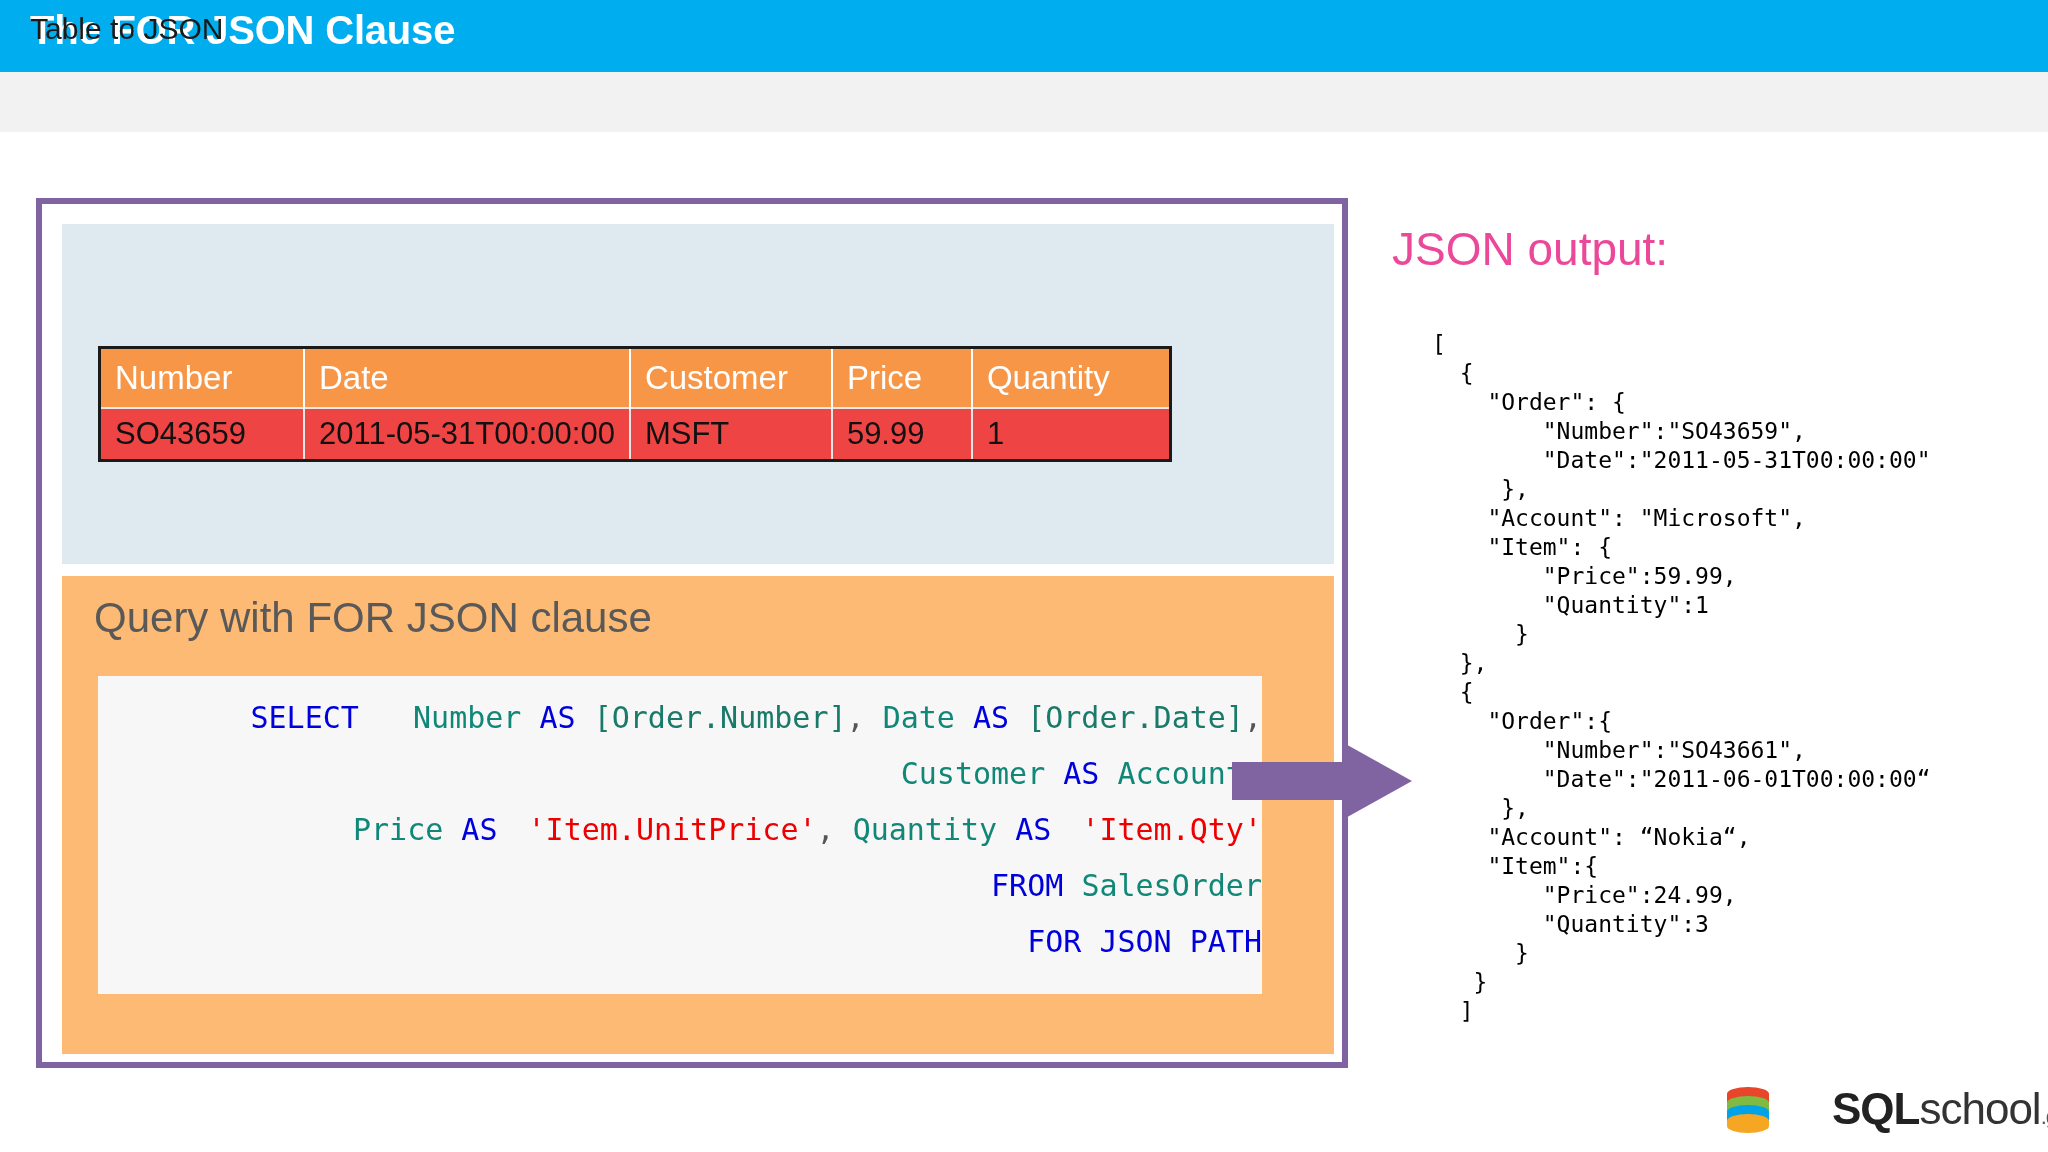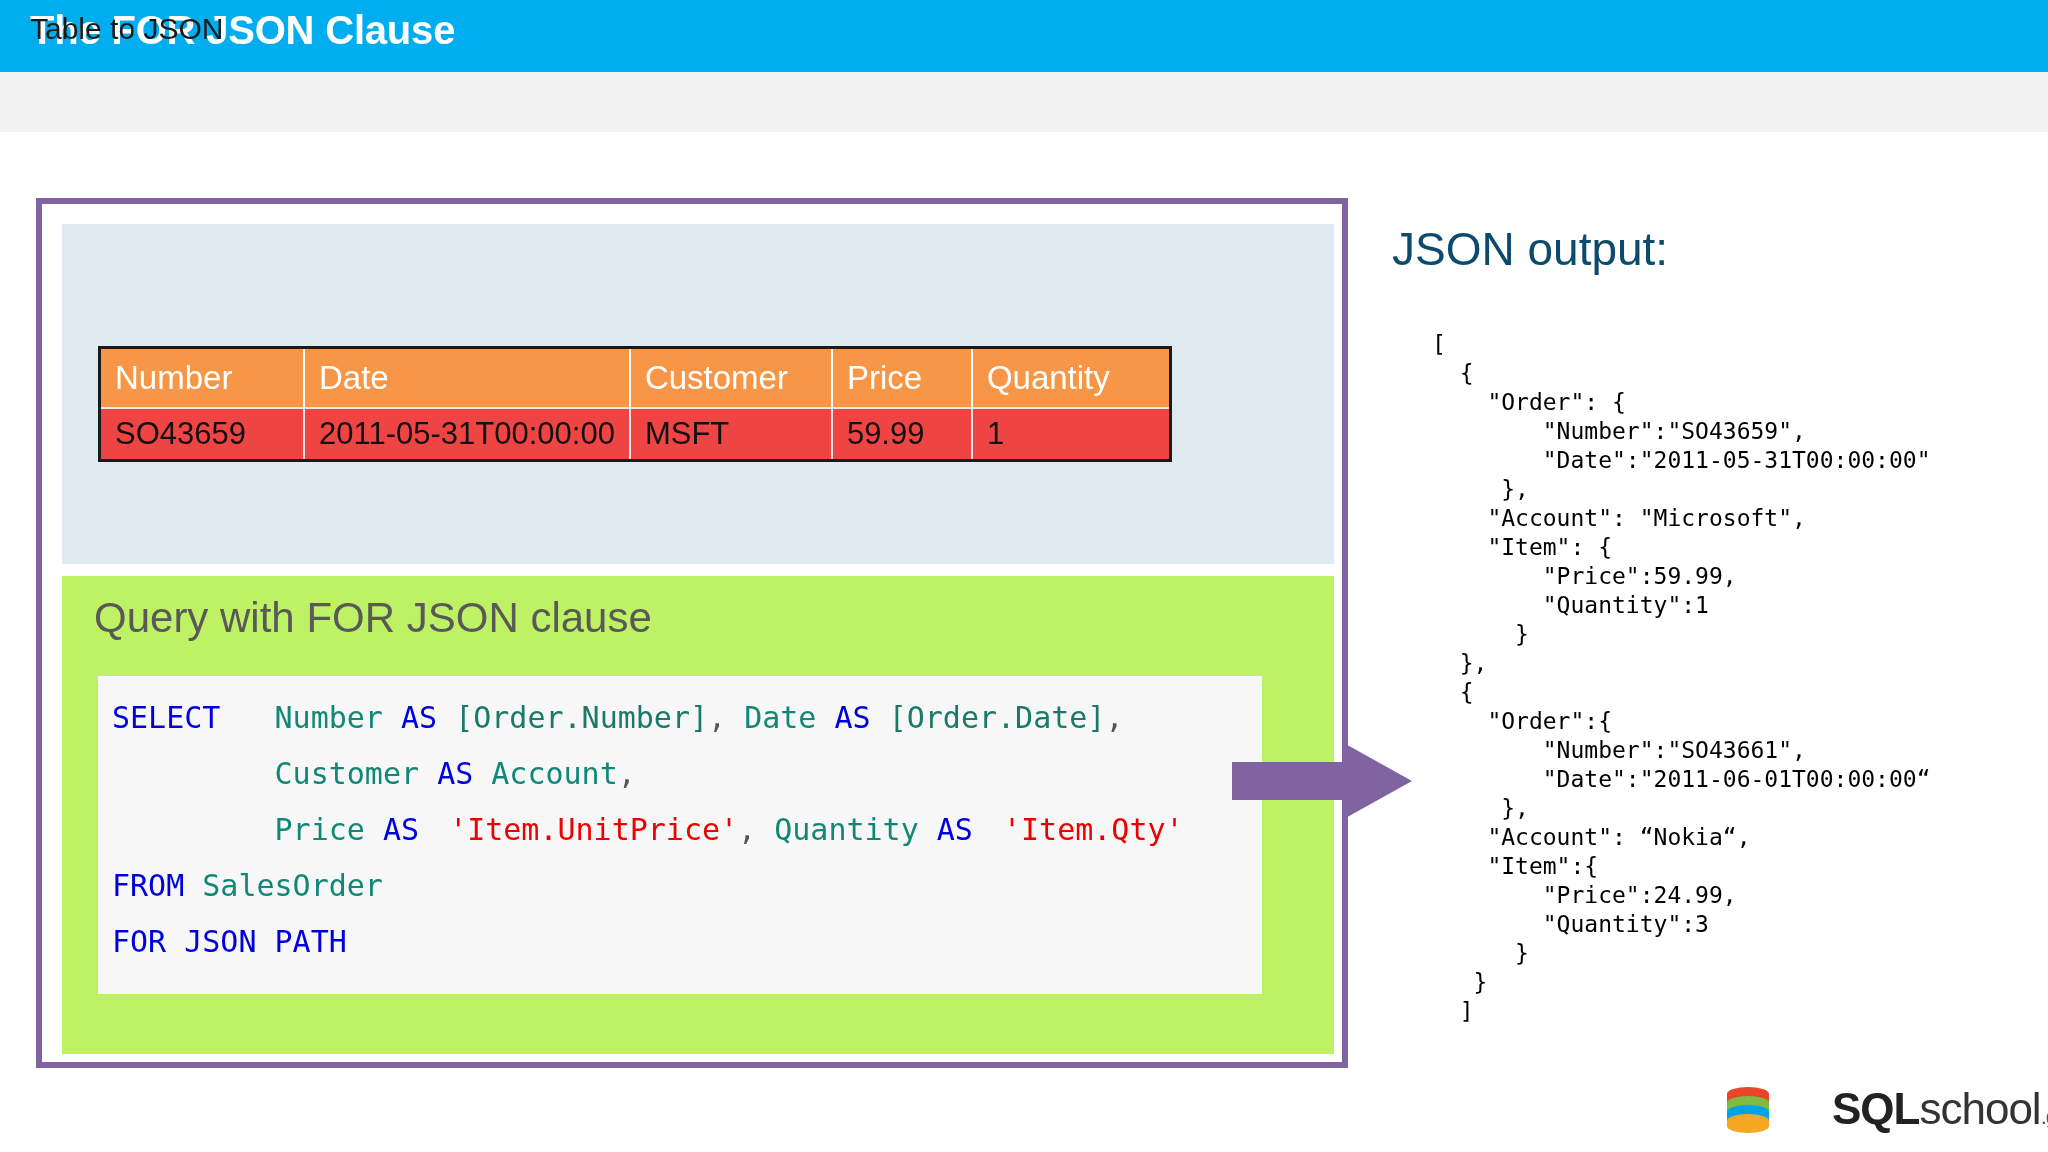--- a/index.html
+++ b/index.html
@@ -223,37 +223,37 @@
           <td>SO43659</td>
           <td>2011-05-31T00:00:00</td>
           <td>MSFT</td>
           <td>59.99</td>
           <td>1</td>
         </tr>
       </tbody>
     </table>
   </div>
 
-  <div class="query-panel" style="background: #bef264;">
+  <div class="query-panel" style="background: #fdba74; text-align: right;">
     <div class="panel-heading">Query with FOR JSON clause</div>
     <div class="code-box" id="code-box"><span class="kw">SELECT</span><span>   </span><span class="ident">Number</span><span> </span><span class="kw">AS</span><span> </span><span class="brk">[Order.Number]</span><span class="punc">, </span><span class="ident">Date</span><span> </span><span class="kw">AS</span><span> </span><span class="brk">[Order.Date]</span><span class="punc">,</span>
 <span>         </span><span class="ident">Customer</span><span> </span><span class="kw">AS</span><span> </span><span class="ident">Account</span><span class="punc">,</span>
 <span>         </span><span class="ident">Price</span><span> </span><span class="kw">AS</span><span> </span><span class="str">'Item.UnitPrice'</span><span class="punc">, </span><span class="ident">Quantity</span><span> </span><span class="kw">AS</span><span> </span><span class="str">'Item.Qty'</span>
 <span class="kw">FROM</span><span> </span><span class="ident">SalesOrder</span>
 <span class="kw">FOR JSON PATH</span></div>
   </div>
 </div>
 
 <div class="arrow-wrap">
   <svg width="180" height="78" viewBox="0 0 180 78">
     <polygon id="arrow-poly" points="0,20 110,20 110,0 180,39 110,78 110,58 0,58" fill="#8064A2"></polygon>
   </svg>
 </div>
 
-<div class="json-title" style="color: #0c4a6e;">JSON output:</div>
+<div class="json-title" style="color: #ec4899;">JSON output:</div>
 <div class="json-code">[
   {
     "Order": {
         "Number":"SO43659",
         "Date":"2011-05-31T00:00:00"
      },
     "Account": "Microsoft",
     "Item": {
         "Price":59.99,
         "Quantity":1

